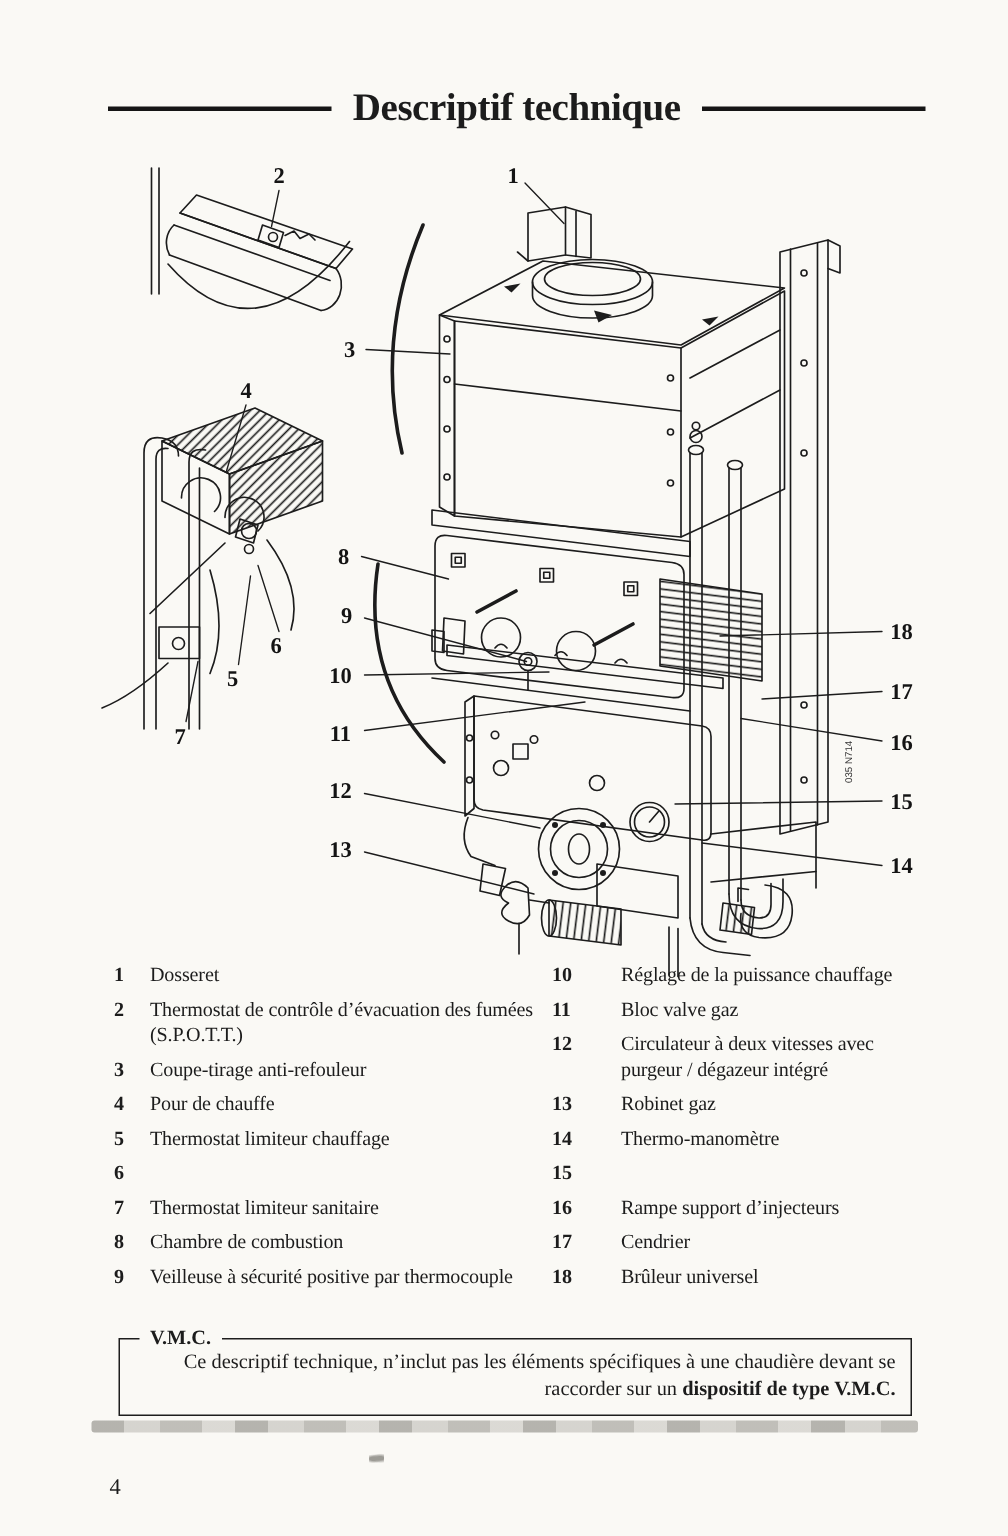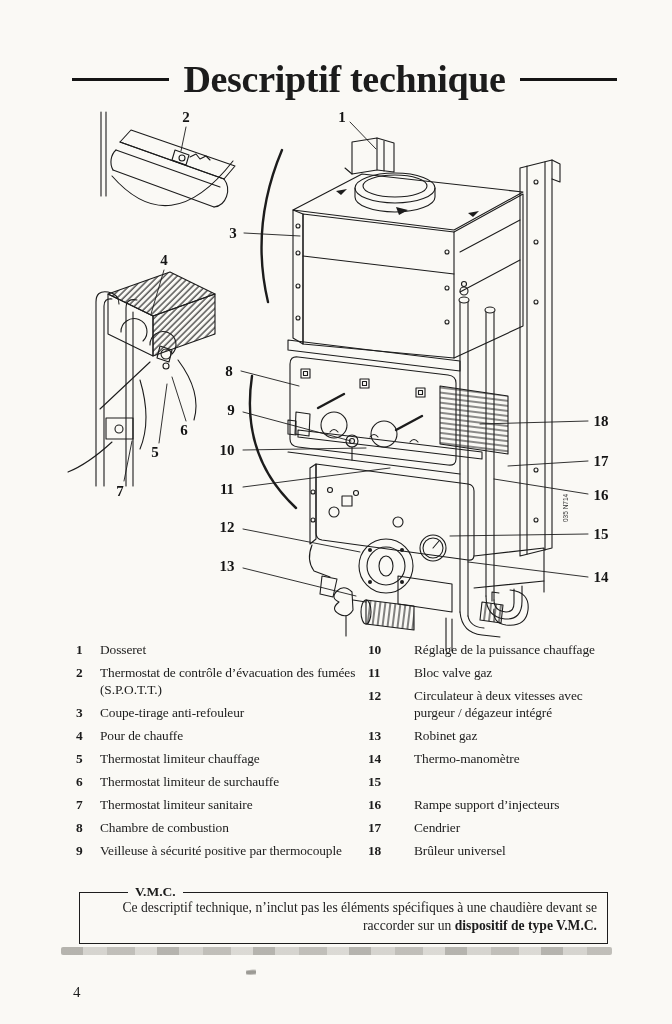--- a/index.html
+++ b/index.html
@@ -4,21 +4,21 @@
 <style>
   html,body{margin:0;padding:0;background:#888;}
   .page{
     position:relative;width:672px;height:1024px;margin:0 auto;
     background:#faf9f5;overflow:hidden;
     font-family:"Liberation Serif","DejaVu Serif",serif;color:#1c1c1c;
   }
   
   .title-row{position:absolute;top:57px;left:72px;right:55px;display:flex;align-items:center;gap:10px;}
   .title-rule{flex:1;height:3px;background:#151515;}
-  .page-title{font-size:38px;font-weight:bold;white-space:nowrap;letter-spacing:-0.3px;padding:0 4px;}
+  .page-title{font-size:26px;font-weight:bold;white-space:nowrap;letter-spacing:-0.3px;padding:0 4px;}
   
   .diagram-svg{position:absolute;left:0;top:0;width:672px;height:1024px;}
   .diagram-svg *{stroke:#1c1c1c;fill:none;stroke-width:1.1;stroke-linecap:round;stroke-linejoin:round;}
   .diagram-svg .co-num{font-family:"Liberation Serif",serif;font-size:15px;font-weight:bold;
     fill:#141414;stroke:none;text-anchor:middle;}
   .diagram-svg .leader{stroke-width:0.9;}
   .diagram-svg .dot{fill:#faf9f5;}
   .diagram-svg .soliddot{fill:#1c1c1c;stroke:none;}
   .diagram-svg .hatchD{fill:url(#hD);}
   .diagram-svg .hatchH{fill:url(#hH);}
@@ -31,21 +31,21 @@
   .legend{position:absolute;left:76px;top:641px;display:grid;grid-template-columns:292px 253px;}
   .legend-item{display:flex;gap:9px;margin-bottom:6px;font-size:13.4px;line-height:17px;letter-spacing:-0.1px;}
   .legend-item .num{font-weight:bold;min-width:15px;flex:0 0 auto;}
   .col-right .legend-item .num{min-width:21px;}
   .legend-item .txt{max-width:268px;}
   .col-right .legend-item .txt{max-width:222px;margin-left:16px;}
   
   .vmc-box{position:absolute;left:79px;top:892px;width:507px;border:1.6px solid #1d1d1d;
     padding:6px 10px 7px 10px;font-size:13.6px;line-height:1.36;}
   .vmc-label{position:absolute;top:-10px;left:13px;background:#faf9f5;padding:0 7px;
-    font-weight:bold;font-size:13.5px;margin-left:35px;}
+    font-weight:bold;font-size:13.5px;}
   .vmc-box .b{font-weight:bold;}
   .vmc-box p{margin:0;text-align:right;}
   .scan-band{position:absolute;left:61px;top:947px;width:551px;height:8px;opacity:.55;border-radius:2px;
     background:repeating-linear-gradient(90deg,#7d7b74 0 22px,#b8b6b0 22px 46px,#918f88 46px 74px,#c2c0ba 74px 96px);}
   .print-artifact{position:absolute;left:246px;top:969px;width:10px;height:7px;opacity:.65;
     background:radial-gradient(ellipse at 30% 50%,#6b6963 0 25%,transparent 60%),
                radial-gradient(ellipse at 75% 45%,#6b6963 0 22%,transparent 60%);}
   .page-number{position:absolute;left:73px;top:984px;font-size:15px;}
 </style>
 </head>
@@ -290,21 +290,20 @@
         <div class="legend-item">
           <span class="num">4</span>
           <span class="txt">Pour de chauffe</span>
         </div>
         <div class="legend-item">
           <span class="num">5</span>
           <span class="txt">Thermostat limiteur chauffage</span>
         </div>
         <div class="legend-item">
           <span class="num">6</span>
-          <span class="txt">Thermostat limiteur de surchauffe</span>
         </div>
         <div class="legend-item">
           <span class="num">7</span>
           <span class="txt">Thermostat limiteur sanitaire</span>
         </div>
         <div class="legend-item">
           <span class="num">8</span>
           <span class="txt">Chambre de combustion</span>
         </div>
         <div class="legend-item">

